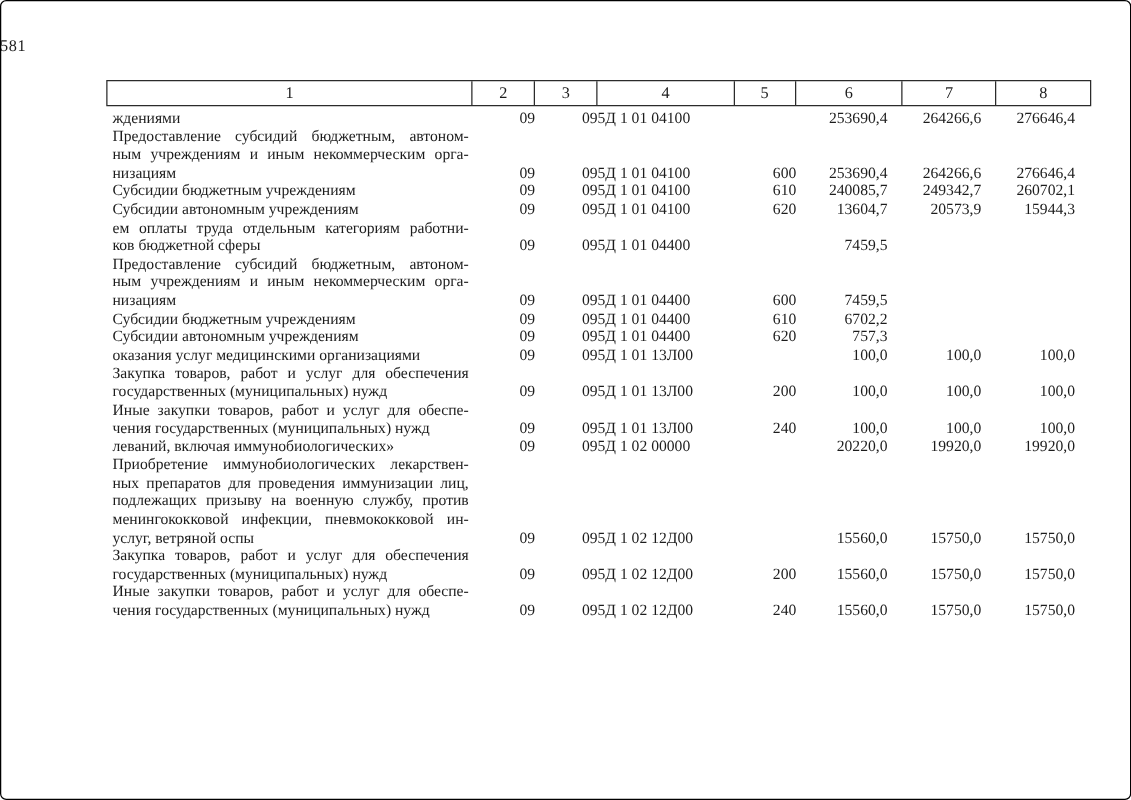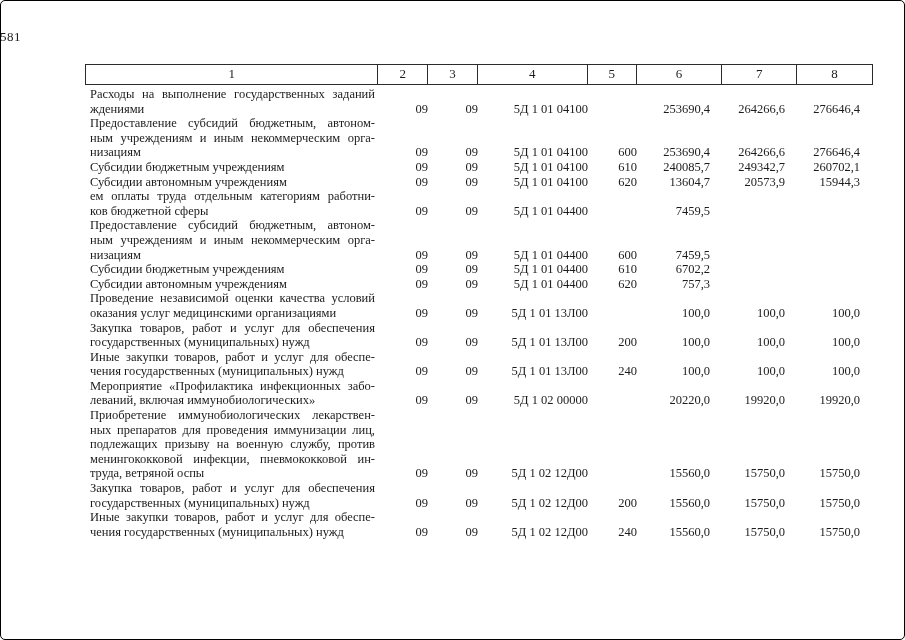--- a/index.html
+++ b/index.html
@@ -67,21 +67,21 @@
   .w4 { width: 110px; }
   .w5 { width: 49px; }
   .w6 { width: 86px; }
   .w7 { width: 75px; }
   .w8 { width: 75px; }
 
   .c1 { padding-left: 5px; padding-right: 3px; }
   .c1 .lline { text-align: left; }
   .c1 .lline.just { text-align: justify; text-align-last: justify; }
   .c2, .c3, .c5 { text-align: right; }
-  .c4 { text-align: right; white-space: nowrap; }
+  .c4 { text-align: left; white-space: nowrap; }
   .c6, .c7, .c8 { text-align: right; padding-right: 13px; }
 </style>
 </head>
 <body>
 
 <div class="frame"></div>
 
 <div class="page-number">581</div>
 
 <div class="sheet">
@@ -91,21 +91,20 @@
     <div class="th w3">3</div>
     <div class="th w4">4</div>
     <div class="th w5">5</div>
     <div class="th w6">6</div>
     <div class="th w7">7</div>
     <div class="th w8">8</div>
   </div>
   <div class="tbody">
       <div class="trow">
         <div class="cell c1 w1">
-          <div class="lline just">Расходы на выполнение государственных заданий</div>
           <div class="lline">ждениями</div>
         </div>
         <div class="cell c2 w2">09</div>
         <div class="cell c3 w3">09</div>
         <div class="cell c4 w4">5Д 1 01 04100</div>
         <div class="cell c5 w5"></div>
         <div class="cell c6 w6">253690,4</div>
         <div class="cell c7 w7">264266,6</div>
         <div class="cell c8 w8">276646,4</div>
       </div>
@@ -193,21 +192,20 @@
         <div class="cell c2 w2">09</div>
         <div class="cell c3 w3">09</div>
         <div class="cell c4 w4">5Д 1 01 04400</div>
         <div class="cell c5 w5">620</div>
         <div class="cell c6 w6">757,3</div>
         <div class="cell c7 w7"></div>
         <div class="cell c8 w8"></div>
       </div>
       <div class="trow">
         <div class="cell c1 w1">
-          <div class="lline just">Проведение независимой оценки качества условий</div>
           <div class="lline">оказания услуг медицинскими организациями</div>
         </div>
         <div class="cell c2 w2">09</div>
         <div class="cell c3 w3">09</div>
         <div class="cell c4 w4">5Д 1 01 13Л00</div>
         <div class="cell c5 w5"></div>
         <div class="cell c6 w6">100,0</div>
         <div class="cell c7 w7">100,0</div>
         <div class="cell c8 w8">100,0</div>
       </div>
@@ -232,38 +230,37 @@
         <div class="cell c2 w2">09</div>
         <div class="cell c3 w3">09</div>
         <div class="cell c4 w4">5Д 1 01 13Л00</div>
         <div class="cell c5 w5">240</div>
         <div class="cell c6 w6">100,0</div>
         <div class="cell c7 w7">100,0</div>
         <div class="cell c8 w8">100,0</div>
       </div>
       <div class="trow">
         <div class="cell c1 w1">
-          <div class="lline just">Мероприятие «Профилактика инфекционных забо-</div>
           <div class="lline">леваний, включая иммунобиологических»</div>
         </div>
         <div class="cell c2 w2">09</div>
         <div class="cell c3 w3">09</div>
         <div class="cell c4 w4">5Д 1 02 00000</div>
         <div class="cell c5 w5"></div>
         <div class="cell c6 w6">20220,0</div>
         <div class="cell c7 w7">19920,0</div>
         <div class="cell c8 w8">19920,0</div>
       </div>
       <div class="trow">
         <div class="cell c1 w1">
           <div class="lline just">Приобретение иммунобиологических лекарствен-</div>
           <div class="lline just">ных препаратов для проведения иммунизации лиц,</div>
           <div class="lline just">подлежащих призыву на военную службу, против</div>
           <div class="lline just">менингококковой инфекции, пневмококковой ин-</div>
-          <div class="lline">труда, ветряной оспы</div>
+          <div class="lline">услуг, ветряной оспы</div>
         </div>
         <div class="cell c2 w2">09</div>
         <div class="cell c3 w3">09</div>
         <div class="cell c4 w4">5Д 1 02 12Д00</div>
         <div class="cell c5 w5"></div>
         <div class="cell c6 w6">15560,0</div>
         <div class="cell c7 w7">15750,0</div>
         <div class="cell c8 w8">15750,0</div>
       </div>
       <div class="trow">

